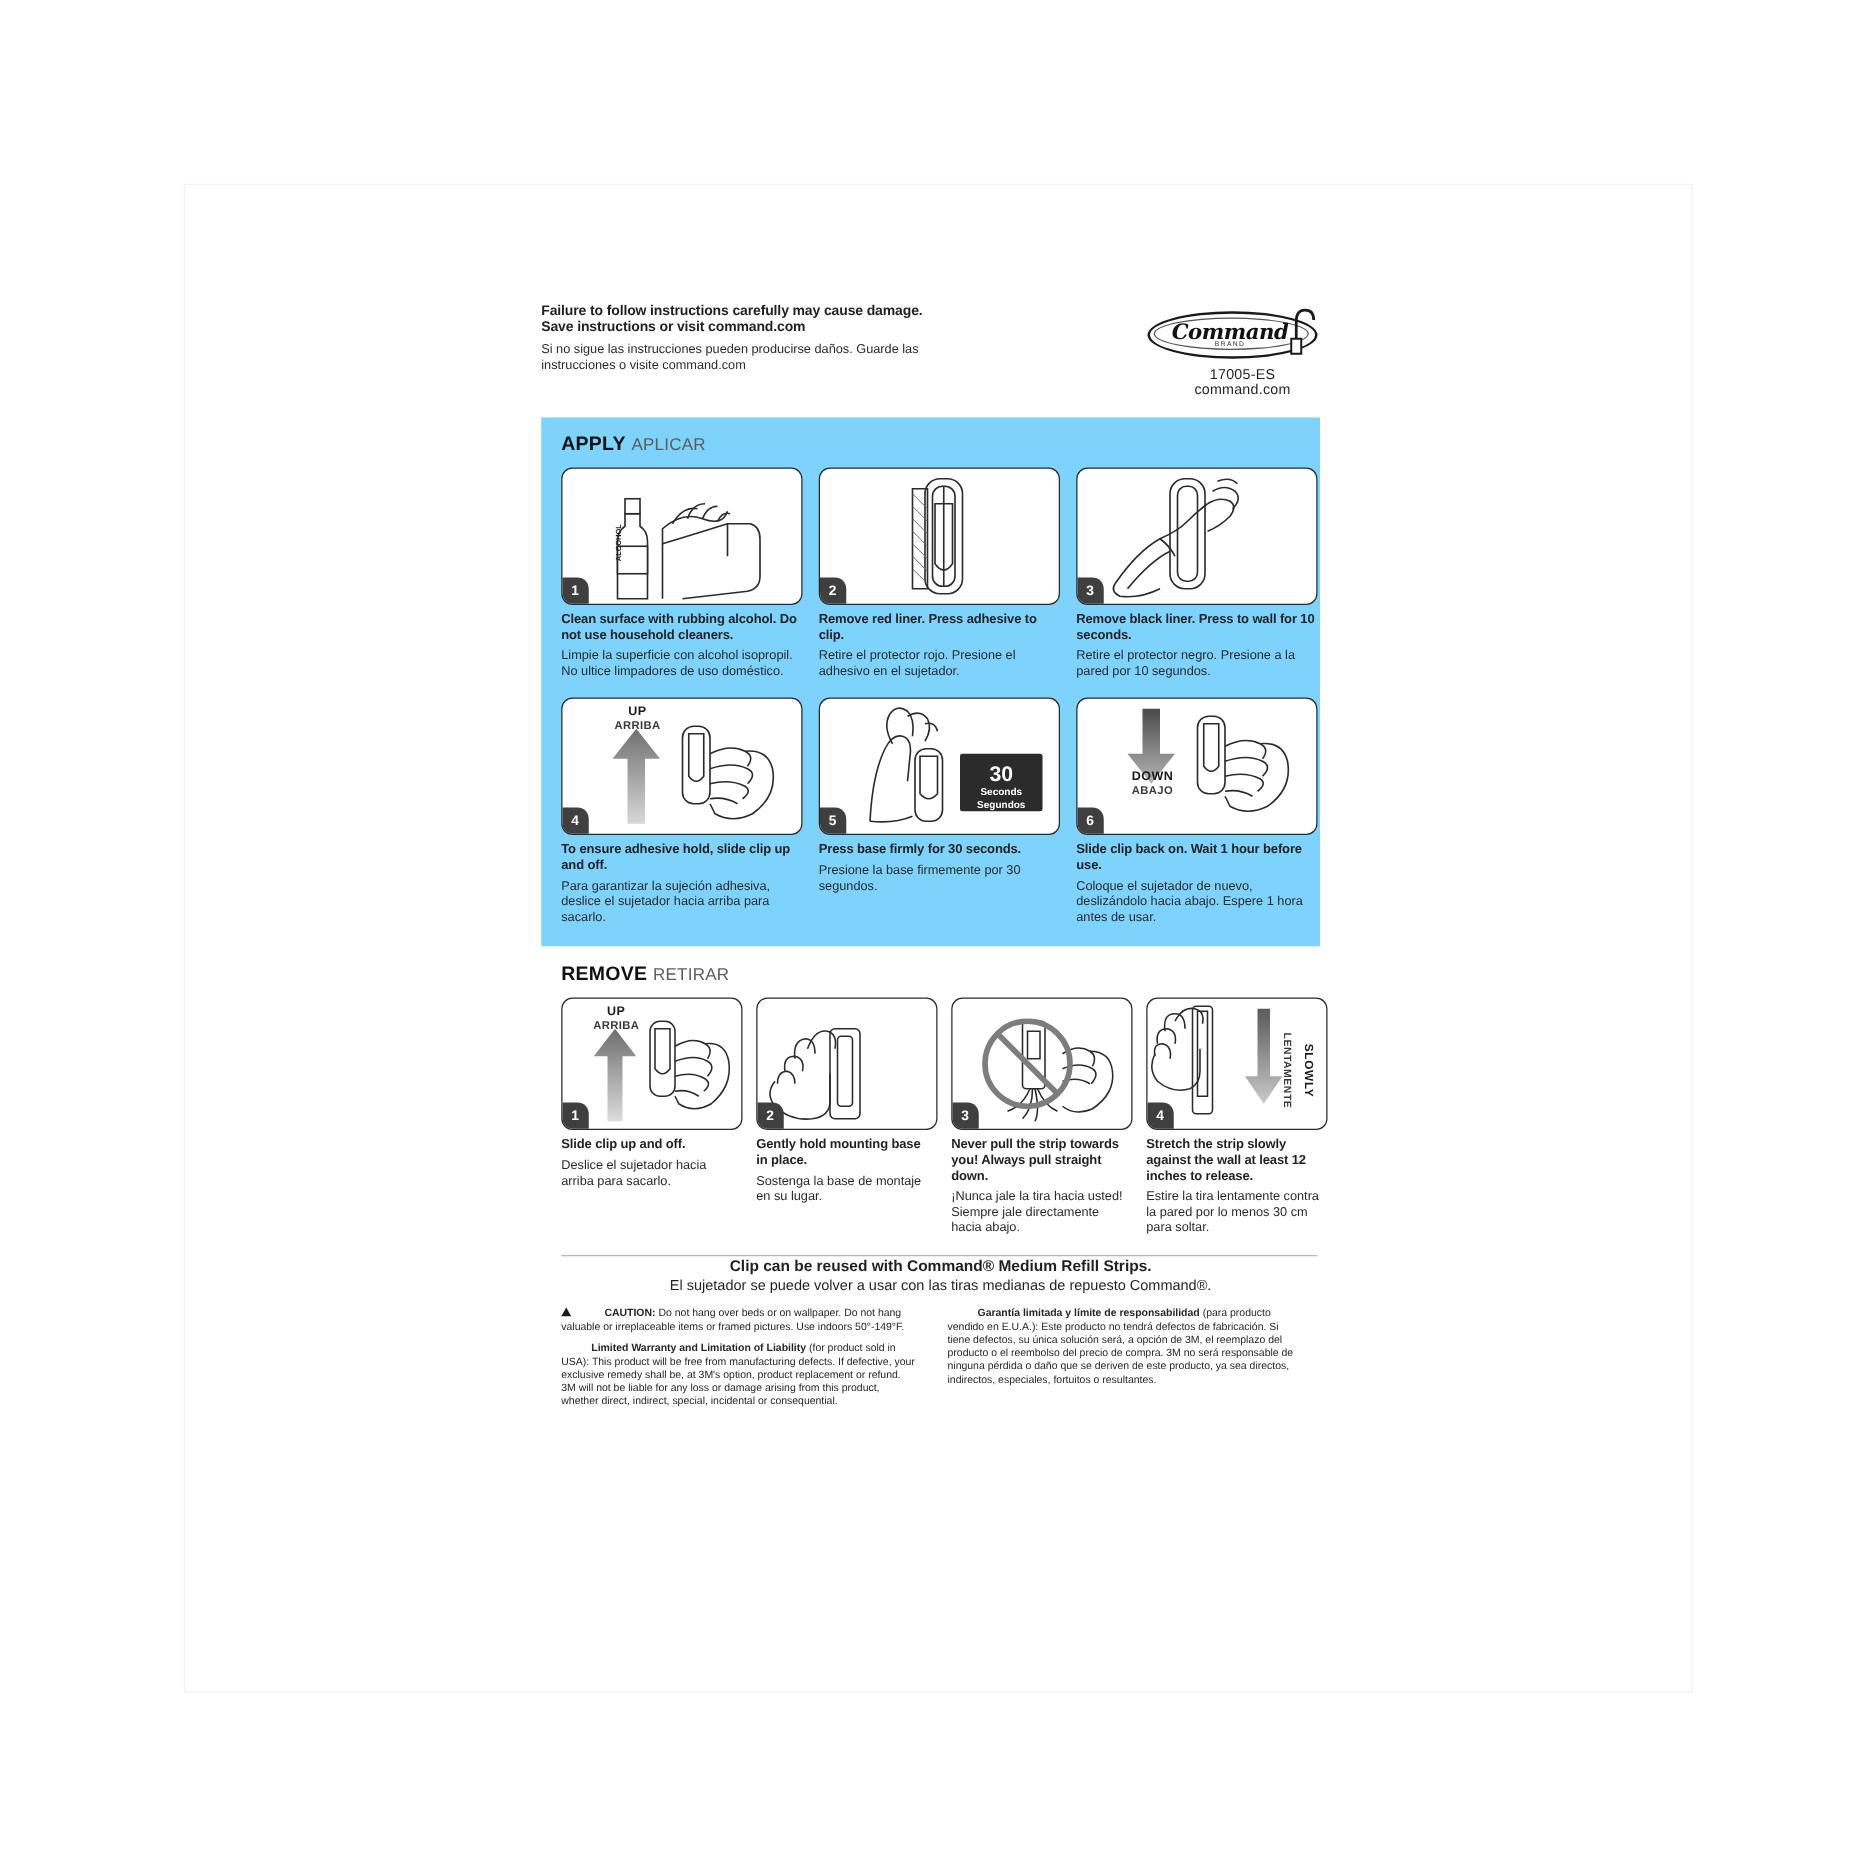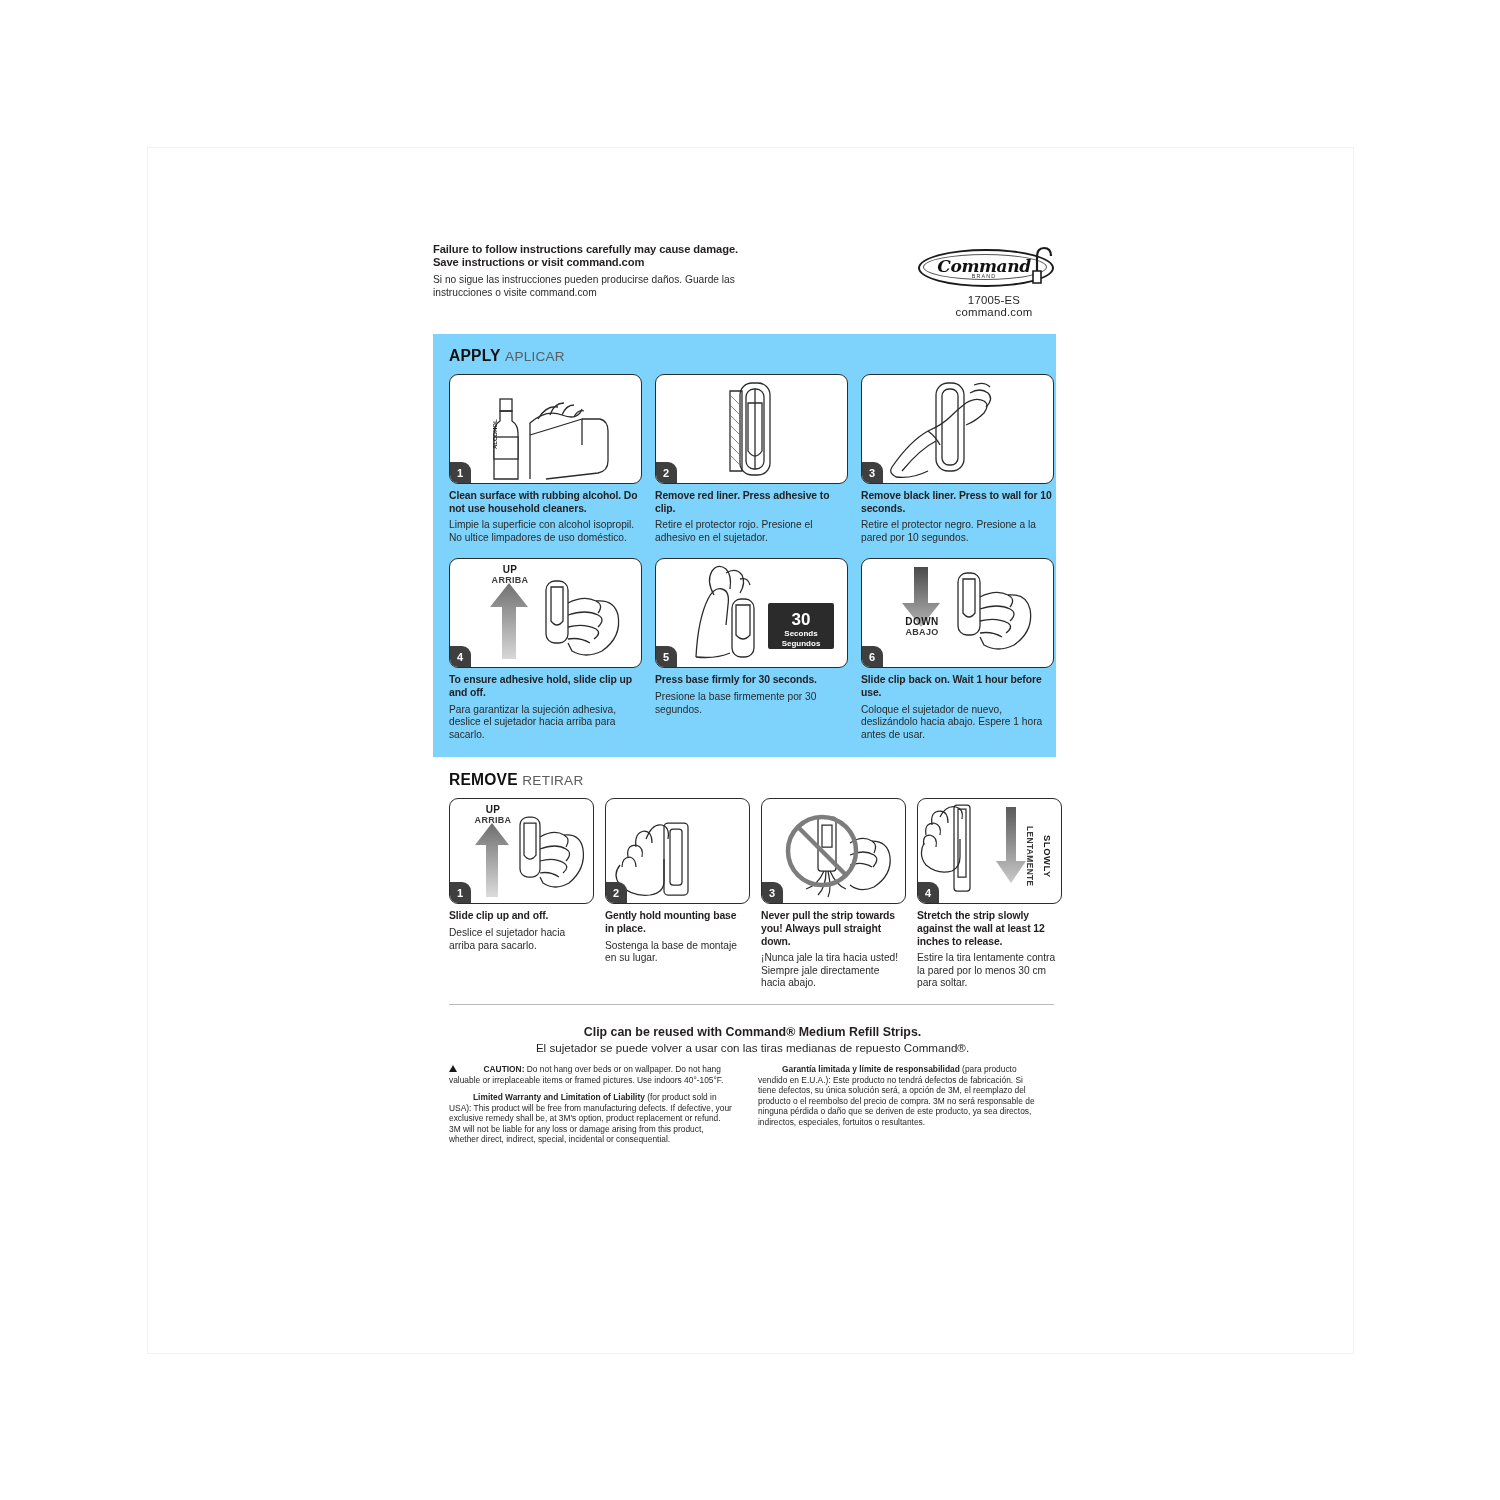--- a/index.html
+++ b/index.html
@@ -202,21 +202,21 @@
   }
 
   
   .divider {
     margin: 14px 0 0 16px;
     width: 605px;
     border-top: 1px solid #b9b9b9;
   }
   .reuse {
     text-align: center;
-    margin-top: 20px;
+    margin-top: 1px;
     width: 623px;
     padding-left: 16px;
     box-sizing: border-box;
   }
   .reuse-en { font-size: 12.4px; font-weight: bold; }
   .reuse-es { font-size: 11.6px; margin-top: 2px; }
 
   .legal {
     display: flex;
     gap: 24px;
@@ -561,21 +561,21 @@
   <div class="divider"></div>
 
   <div class="reuse">
     <div class="reuse-en">Clip can be reused with Command® Medium Refill Strips.</div>
     <div class="reuse-es">El sujetador se puede volver a usar con las tiras medianas de repuesto Command®.</div>
   </div>
 
   <div class="legal">
     <div class="legal-col">
       <p>
-        <span class="warn-tri"></span><b>CAUTION:</b><span> Do not hang over beds or on wallpaper. Do not hang valuable or irreplaceable items or framed pictures. Use indoors 40°-105°F.</span>
+        <span class="warn-tri"></span><b>CAUTION:</b><span> Do not hang over beds or on wallpaper. Do not hang valuable or irreplaceable items or framed pictures. Use indoors 50°-149°F.</span>
       </p>
       <p>
         <b>Limited Warranty and Limitation of Liability</b><span> (for product sold in USA): This product will be free from manufacturing defects. If defective, your exclusive remedy shall be, at 3M's option, product replacement or refund. 3M will not be liable for any loss or damage arising from this product, whether direct, indirect, special, incidental or consequential.</span>
       </p>
     </div>
     <div class="legal-col">
       <p>
         <b>Garantía limitada y límite de responsabilidad</b><span> (para producto vendido en E.U.A.): Este producto no tendrá defectos de fabricación. Si tiene defectos, su única solución será, a opción de 3M, el reemplazo del producto o el reembolso del precio de compra. 3M no será responsable de ninguna pérdida o daño que se deriven de este producto, ya sea directos, indirectos, especiales, fortuitos o resultantes.</span>
       </p>
     </div>

